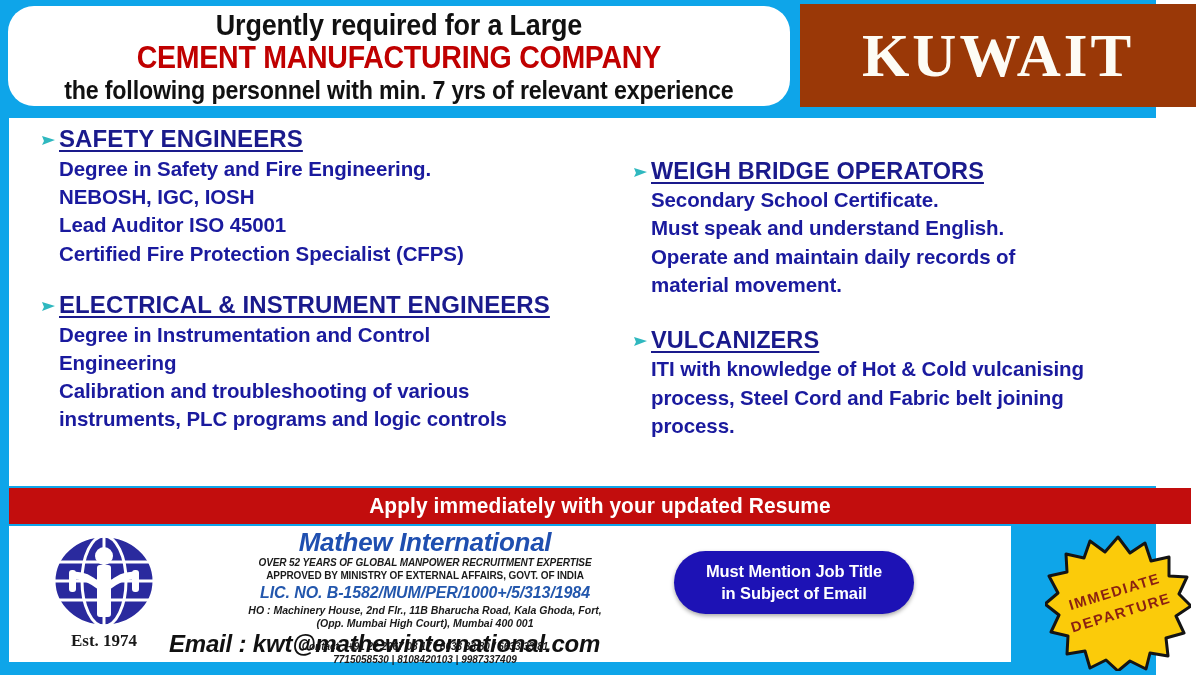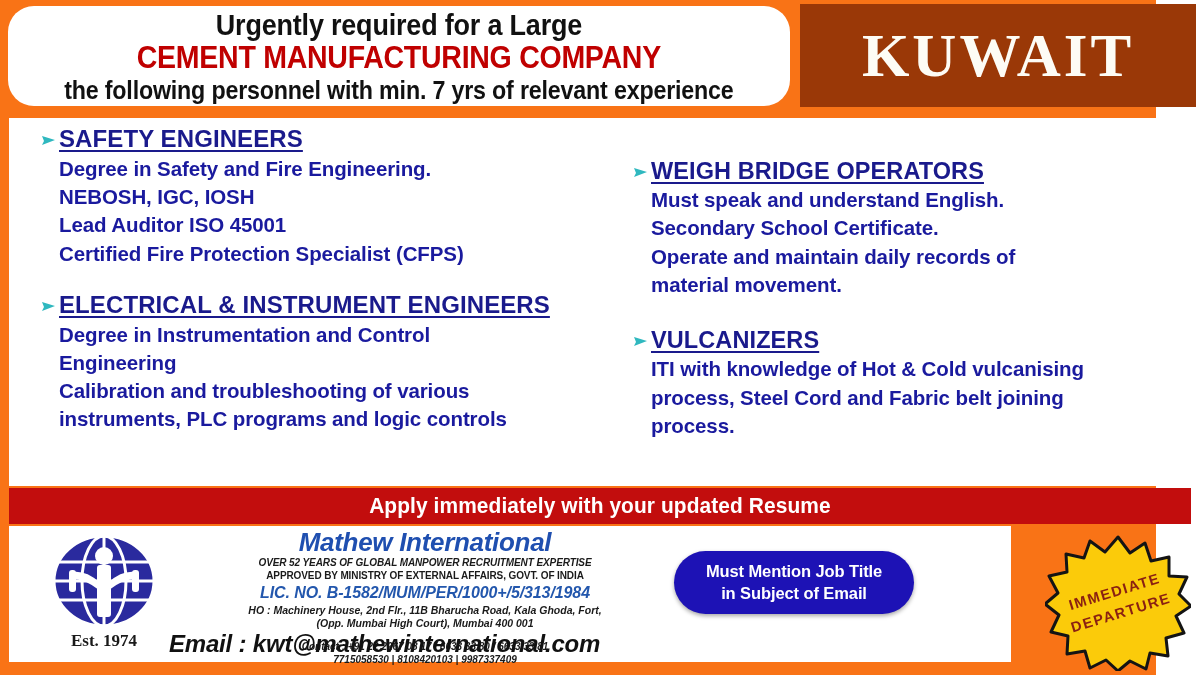--- a/index.html
+++ b/index.html
@@ -8,21 +8,21 @@
     width: 1200px;
     height: 675px;
     overflow: hidden;
     font-family: "Liberation Sans", sans-serif;
   }
 
   #poster {
     position: relative;
     width: 1156px;
     height: 675px;
-    background: #f97316;
+    background: #0ea5e9;
   }
 
   
   #header-band {
     position: absolute;
     left: 0; top: 0;
     width: 1200px; height: 112px;
   }
 
   #header-pill {
@@ -349,22 +349,22 @@
     <div class="col" id="col-right">
 
       <div class="job">
         <div class="job-arrow">
           <svg width="34" height="16" viewBox="0 0 34 16">
             <path d="M1 9 L22 9 L20 4 L33 8 L20 13 L22 9 Z" fill="#2fb8bf"></path>
           </svg>
         </div>
         <div class="job-body">
           <div class="job-title">WEIGH BRIDGE OPERATORS</div>
+          <div class="job-line">Secondary School Certificate.</div>
           <div class="job-line">Must speak and understand English.</div>
-          <div class="job-line">Secondary School Certificate.</div>
           <div class="job-line">Operate and maintain daily records of</div>
           <div class="job-line">material movement.</div>
         </div>
       </div>
 
       <div class="job" id="job-vu">
         <div class="job-arrow">
           <svg width="34" height="16" viewBox="0 0 34 16">
             <path d="M1 9 L22 9 L20 4 L33 8 L20 13 L22 9 Z" fill="#2fb8bf"></path>
           </svg>

